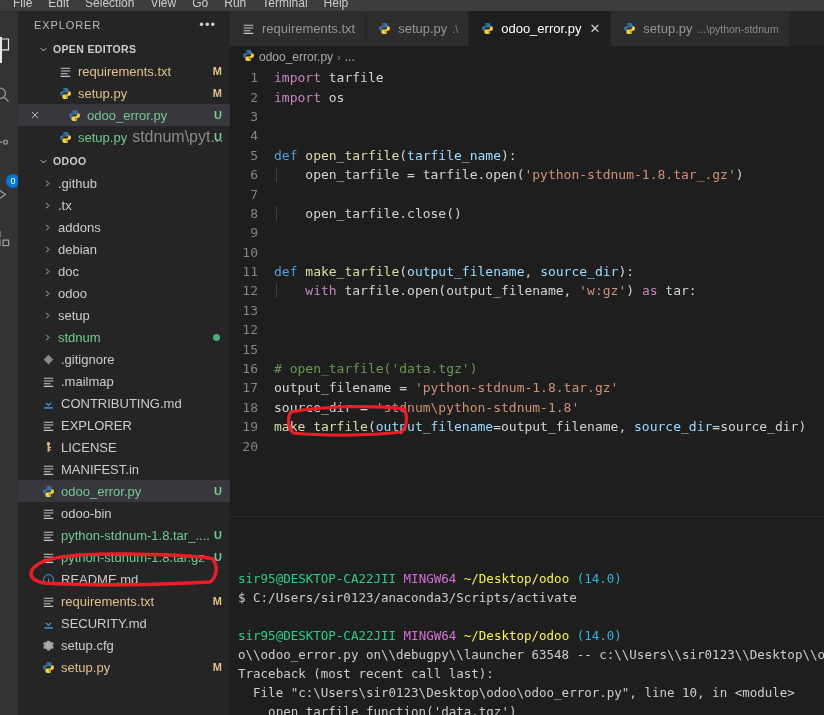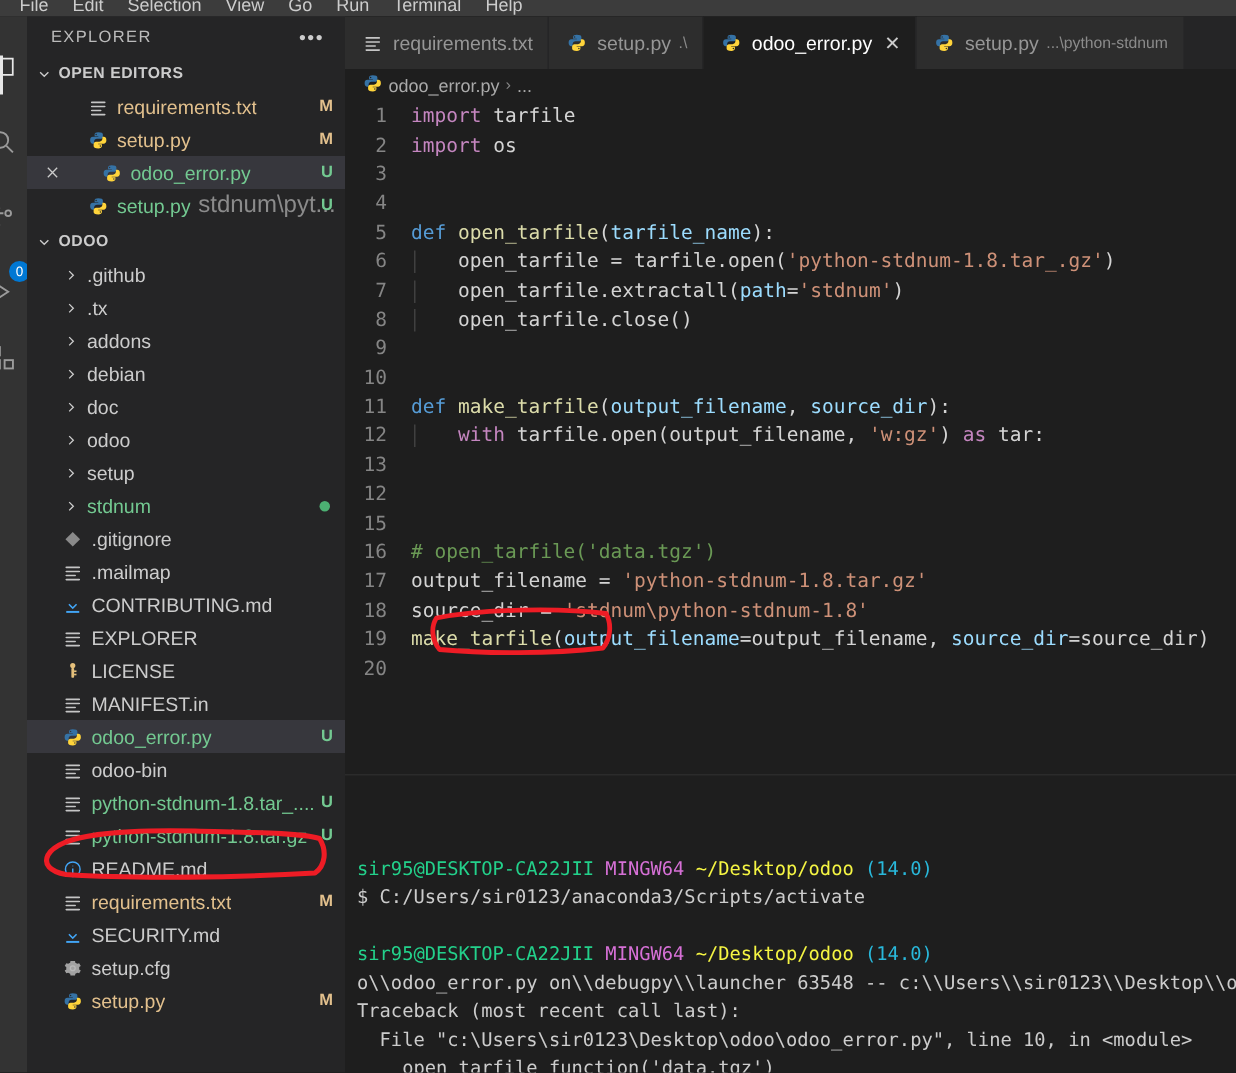--- a/index.html
+++ b/index.html
@@ -39,21 +39,21 @@
     background:#252526; overflow:hidden;
   }
   .sb-title{
     height:27px; display:flex; align-items:center; justify-content:space-between;
     padding:0 14px 0 16px;
   }
   .sb-title-text{ font-size:11px; letter-spacing:.9px; color:#bbbbbb; font-weight:400;text-align:center; }
   .sb-dots{ color:#cccccc; font-size:13px; letter-spacing:1px; line-height:10px; }
 
   .section-hdr{
-    height:22px; display:flex; align-items:center; gap:3px; padding-left:4px;
+    height:22px; display:flex; align-items:center; gap:3px; padding-left:18px;
     font-size:10.5px; font-weight:700; letter-spacing:.35px; color:#cccccc;
   }
   .chev{ width:14px; height:14px; display:inline-flex; align-items:center; justify-content:center; }
   .chev svg{ display:block; }
 
   .row{
     height:22px; display:flex; align-items:center; position:relative;
     font-size:13px; color:#cccccc; white-space:nowrap; cursor:default;
   }
   .row.sel{ background:#37373d; }
@@ -567,21 +567,21 @@
       <span>...</span>
     </div>
 
     <div class="code" id="code">
         <div class="cline"><span class="lnum">1</span><span class="ctext"><span class="t-kw">import</span><span class="t-pl"> tarfile</span></span></div>
         <div class="cline"><span class="lnum">2</span><span class="ctext"><span class="t-kw">import</span><span class="t-pl"> os</span></span></div>
         <div class="cline"><span class="lnum">3</span><span class="ctext"></span></div>
         <div class="cline"><span class="lnum">4</span><span class="ctext"></span></div>
         <div class="cline"><span class="lnum">5</span><span class="ctext"><span class="t-def">def </span><span class="t-fn">open_tarfile</span><span class="t-pl">(</span><span class="t-var">tarfile_name</span><span class="t-pl">):</span></span></div>
         <div class="cline"><span class="lnum">6</span><span class="ctext"><span class="guide" style="left: 2px;"></span><span class="t-pl">    open_tarfile = tarfile.open(</span><span class="t-str">'python-stdnum-1.8.tar_.gz'</span><span class="t-pl">)</span></span></div>
-        <div class="cline"><span class="lnum">7</span><span class="ctext"><span class="guide" style="left: 2px;"></span><span class="t-pl">    open_tarfile.extractall(</span><span class="t-var">path</span><span class="t-pl">=</span><span class="t-str">'stdnum'</span><span class="t-pl">)</span></span></div>
+        <div class="cline"><span class="lnum">7</span></div>
         <div class="cline"><span class="lnum">8</span><span class="ctext"><span class="guide" style="left: 2px;"></span><span class="t-pl">    open_tarfile.close()</span></span></div>
         <div class="cline"><span class="lnum">9</span><span class="ctext"></span></div>
         <div class="cline"><span class="lnum">10</span><span class="ctext"></span></div>
         <div class="cline"><span class="lnum">11</span><span class="ctext"><span class="t-def">def </span><span class="t-fn">make_tarfile</span><span class="t-pl">(</span><span class="t-var">output_filename</span><span class="t-pl">, </span><span class="t-var">source_dir</span><span class="t-pl">):</span></span></div>
         <div class="cline"><span class="lnum">12</span><span class="ctext"><span class="guide" style="left: 2px;"></span><span class="t-pl">    </span><span class="t-kw">with</span><span class="t-pl"> tarfile.open(output_filename, </span><span class="t-str">'w:gz'</span><span class="t-pl">) </span><span class="t-kw">as</span><span class="t-pl"> tar:</span></span></div>
         <div class="cline"><span class="lnum">13</span></div>
         <div class="cline"><span class="lnum">12</span><span class="ctext"></span></div>
         <div class="cline"><span class="lnum">15</span><span class="ctext"></span></div>
         <div class="cline"><span class="lnum">16</span><span class="ctext"><span class="t-cmt"># open_tarfile('data.tgz')</span></span></div>
         <div class="cline"><span class="lnum">17</span><span class="ctext"><span class="t-pl">output_filename = </span><span class="t-str">'python-stdnum-1.8.tar.gz'</span></span></div>

